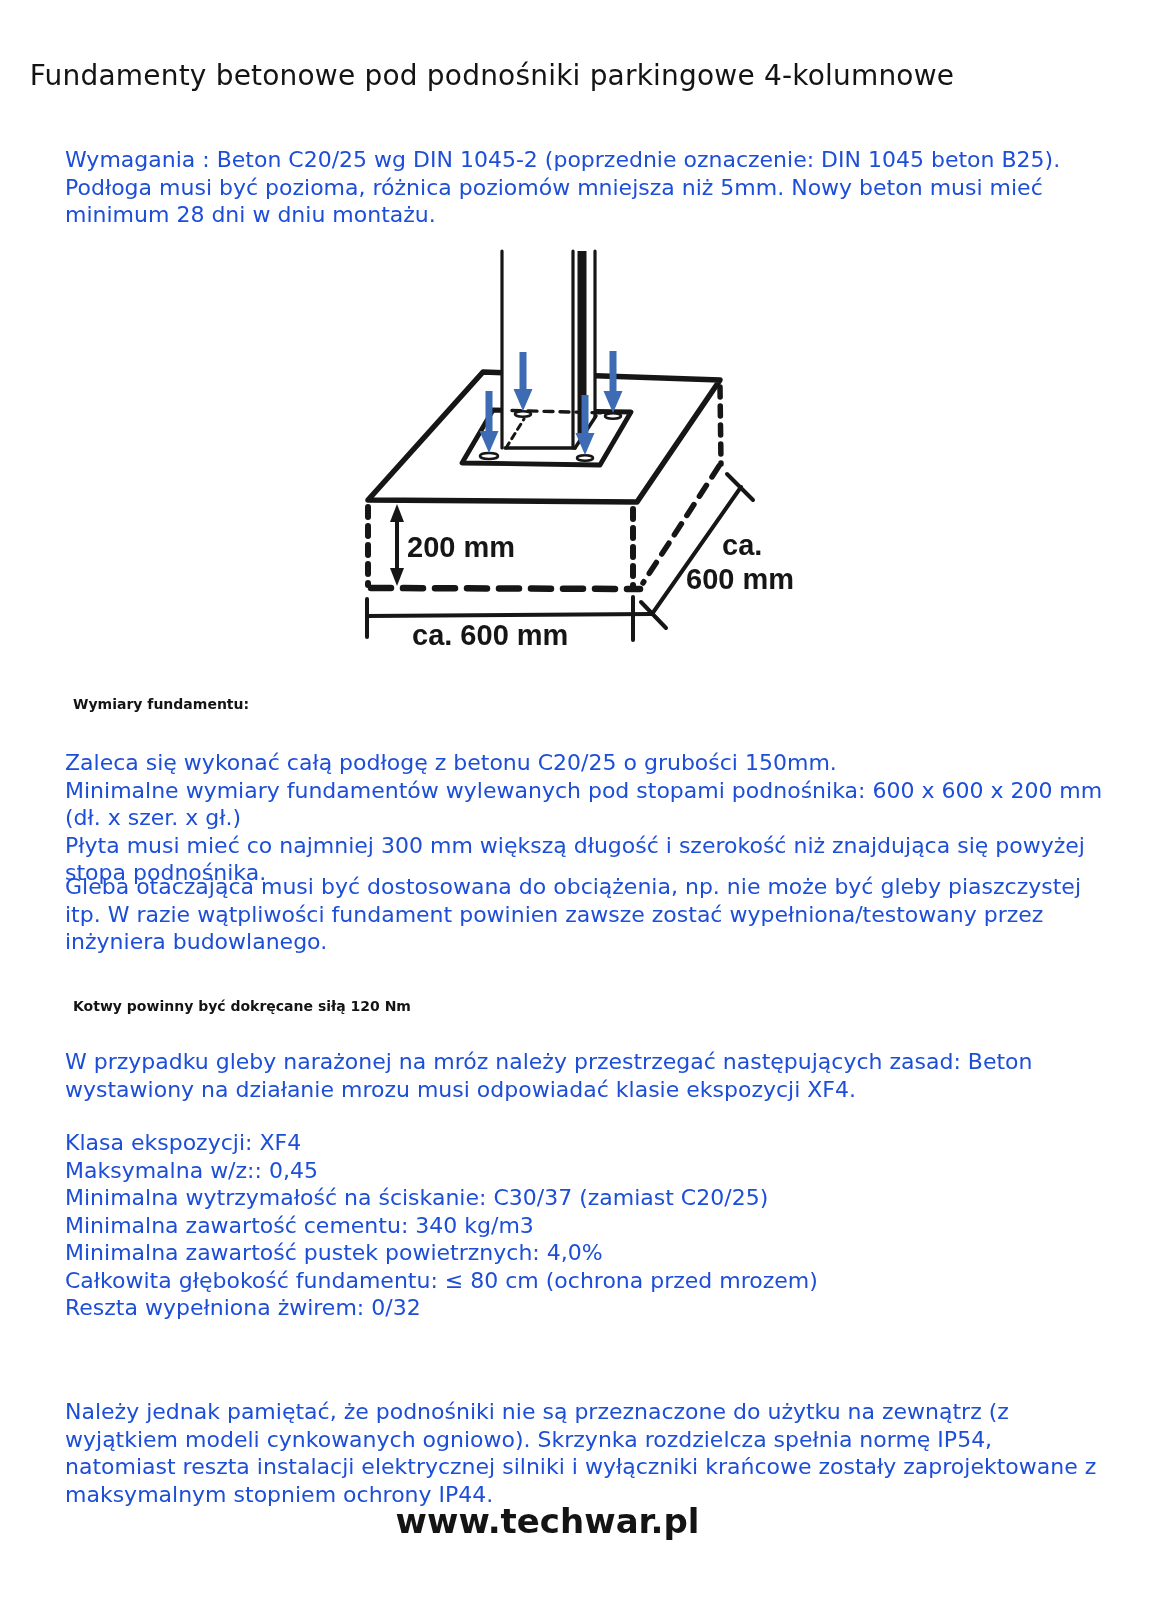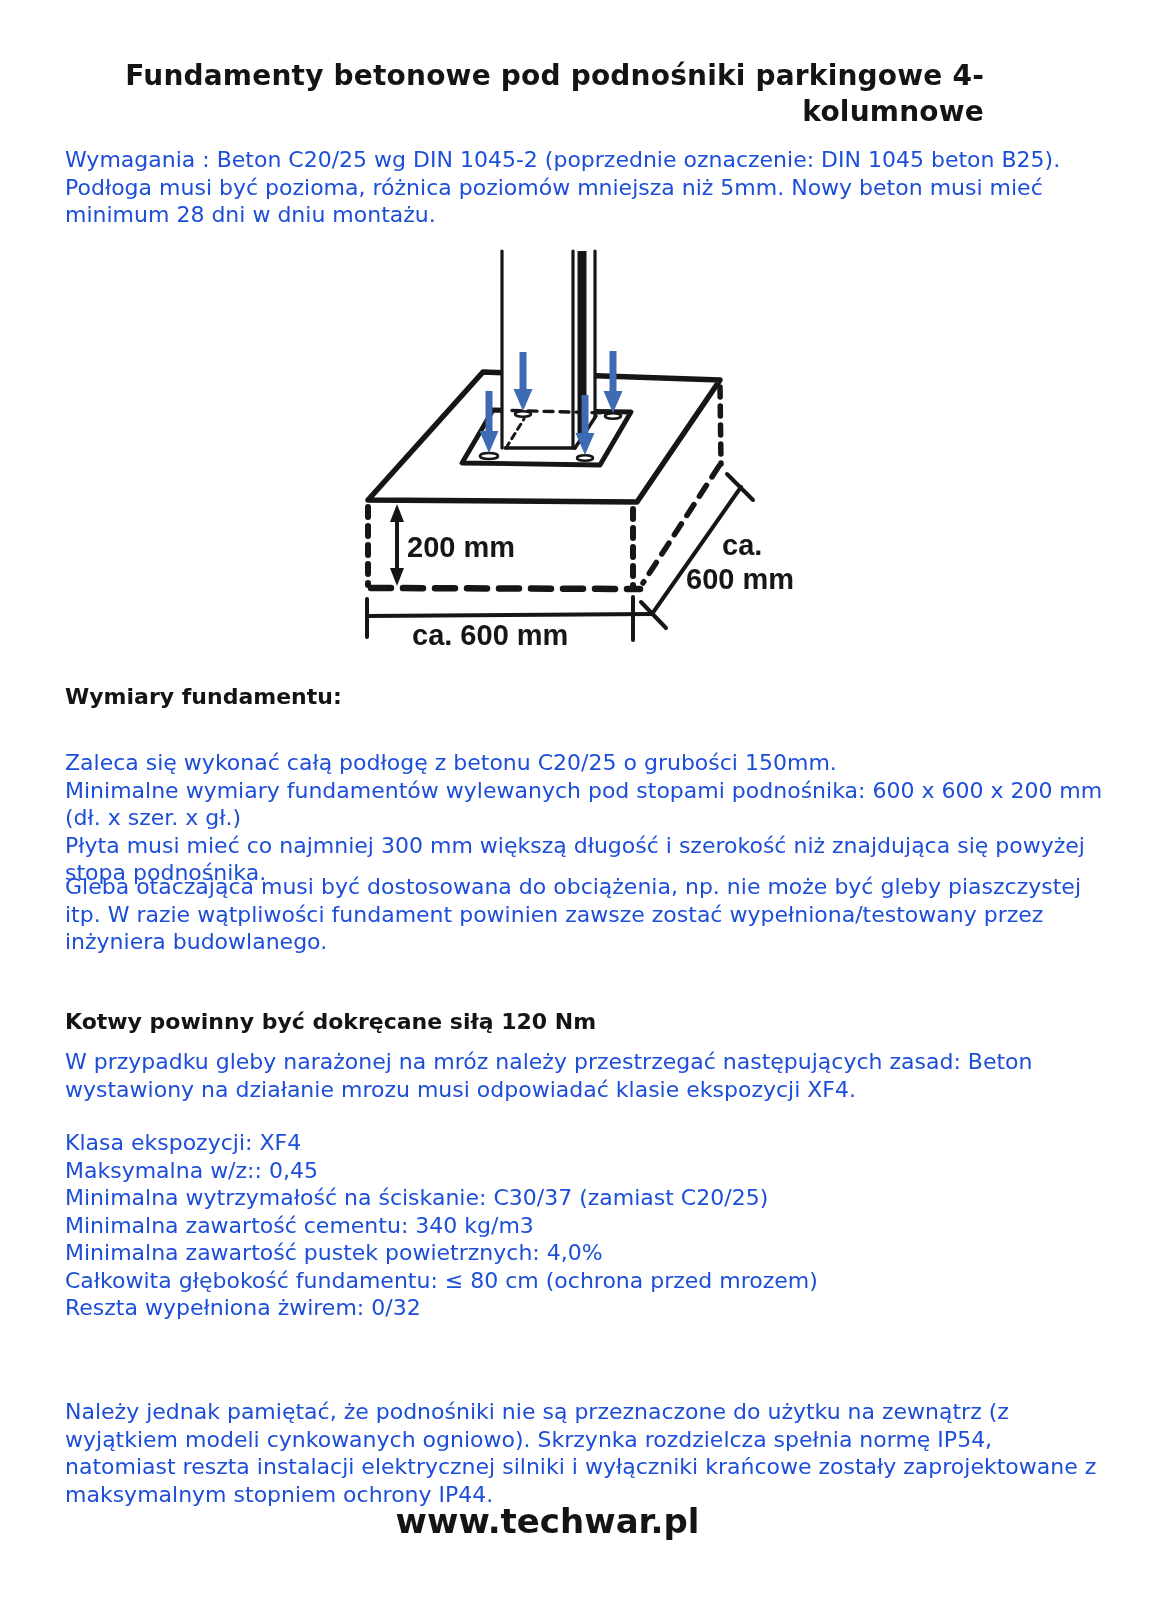--- a/index.html
+++ b/index.html
@@ -3,39 +3,39 @@
 <meta charset="utf-8">
 <style>
   html,body{margin:0;padding:0;}
   body{
     width:1161px;height:1600px;position:relative;
     background:#ffffff;overflow:hidden;
     font-family:"DejaVu Sans",sans-serif;
   }
   .page-title{
     position:absolute;left:0;top:58px;width:984px;margin:0;
-    text-align:right;font-size:28px;line-height:36px;font-weight:bold;
+    text-align:center;font-size:28px;line-height:36px;font-weight:normal;
     color:#141414;letter-spacing:0.2px;
     font-family:"DejaVu Sans",sans-serif;
   }
   .body-text{
     position:absolute;left:65px;margin:0;
     font-size:22px;line-height:27.5px;color:#1d4ed8;
     white-space:pre;font-family:"DejaVu Sans",sans-serif;
   }
   .h2{
-    position:absolute;left:65px;margin:0;
-    font-size:22px;line-height:27.5px;font-weight:bold;color:#141414;
+    position:absolute;left:65px;margin:8px;
+    font-size:14px;line-height:27.5px;font-weight:bold;color:#141414;
     white-space:pre;font-family:"DejaVu Sans",sans-serif;
   }
   .pos-intro{top:146px;}
   .pos-h-dim{top:683px;}
   .pos-dim-body{top:737px;margin-top:12px;}
   .pos-soil{top:873px;}
-  .pos-h-anchor{top:1008px;}
+  .pos-h-anchor{top:985px;}
   .pos-frost{top:1048px;}
   .pos-specs{top:1129px;}
   .pos-outdoor{top:1398px;}
   .page-footer{
     position:absolute;left:0;top:1492px;width:1079px;margin:8px;
     text-align:center;font-size:34px;line-height:42px;font-weight:bold;
     color:#141414;font-family:"DejaVu Sans",sans-serif;
   }
   .diagram{
     position:absolute;left:348px;top:243px;width:464px;height:415px;

